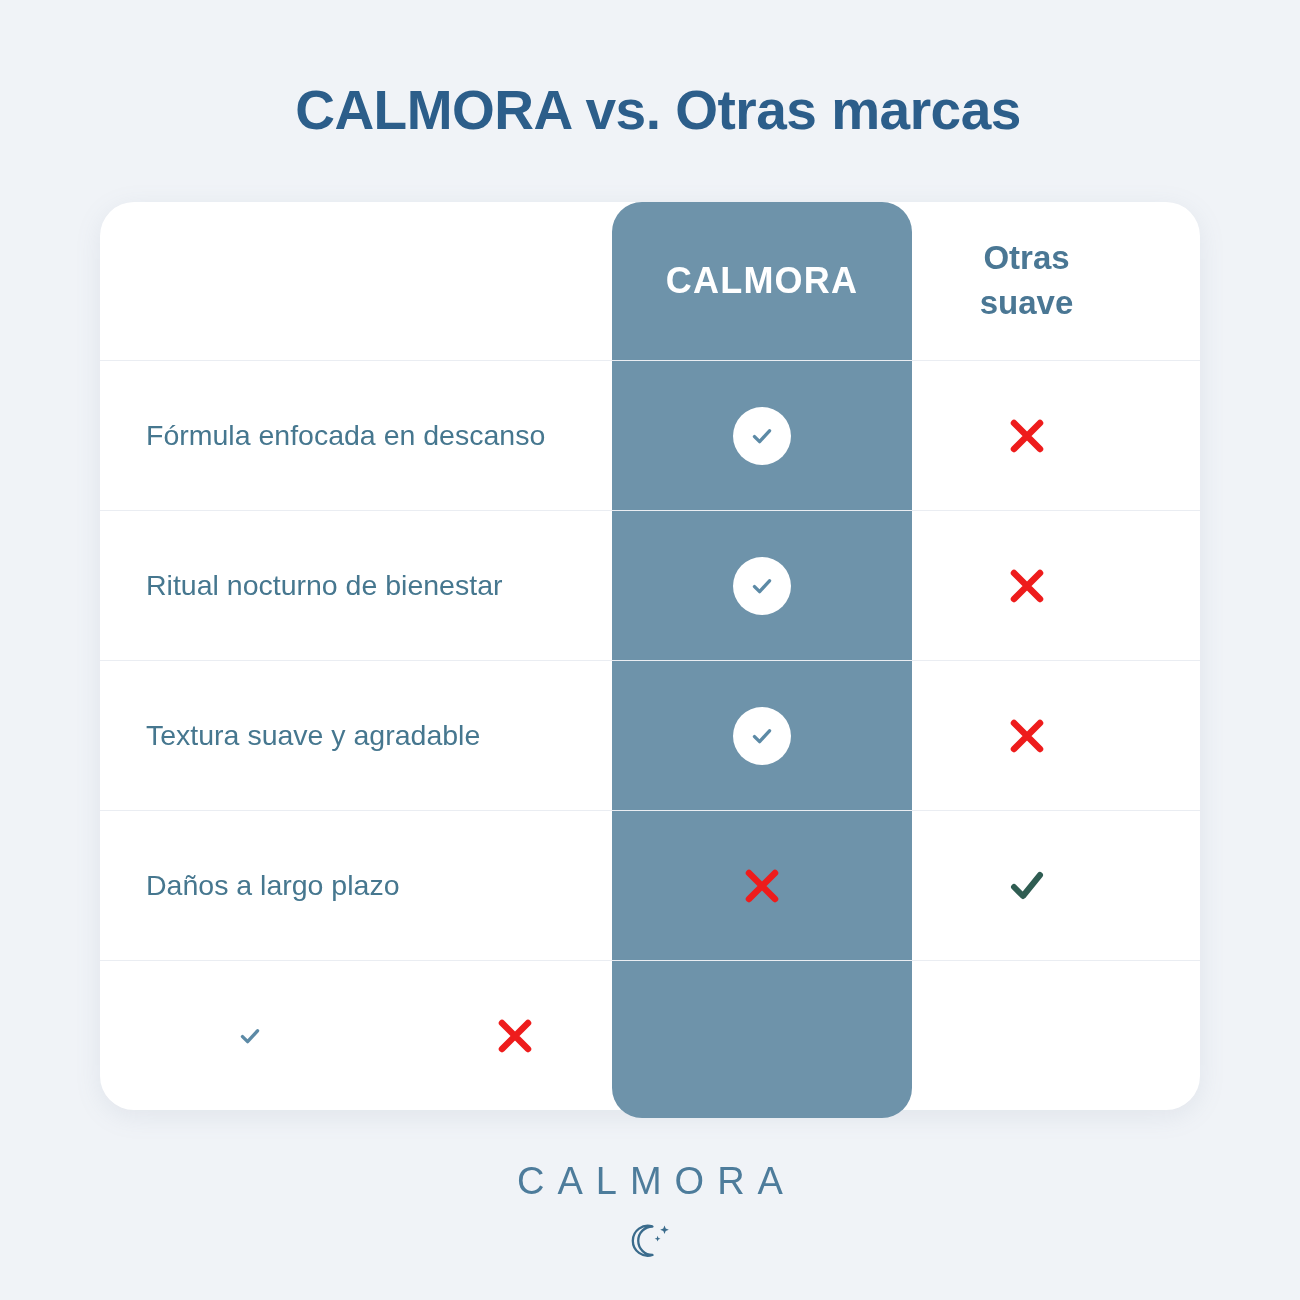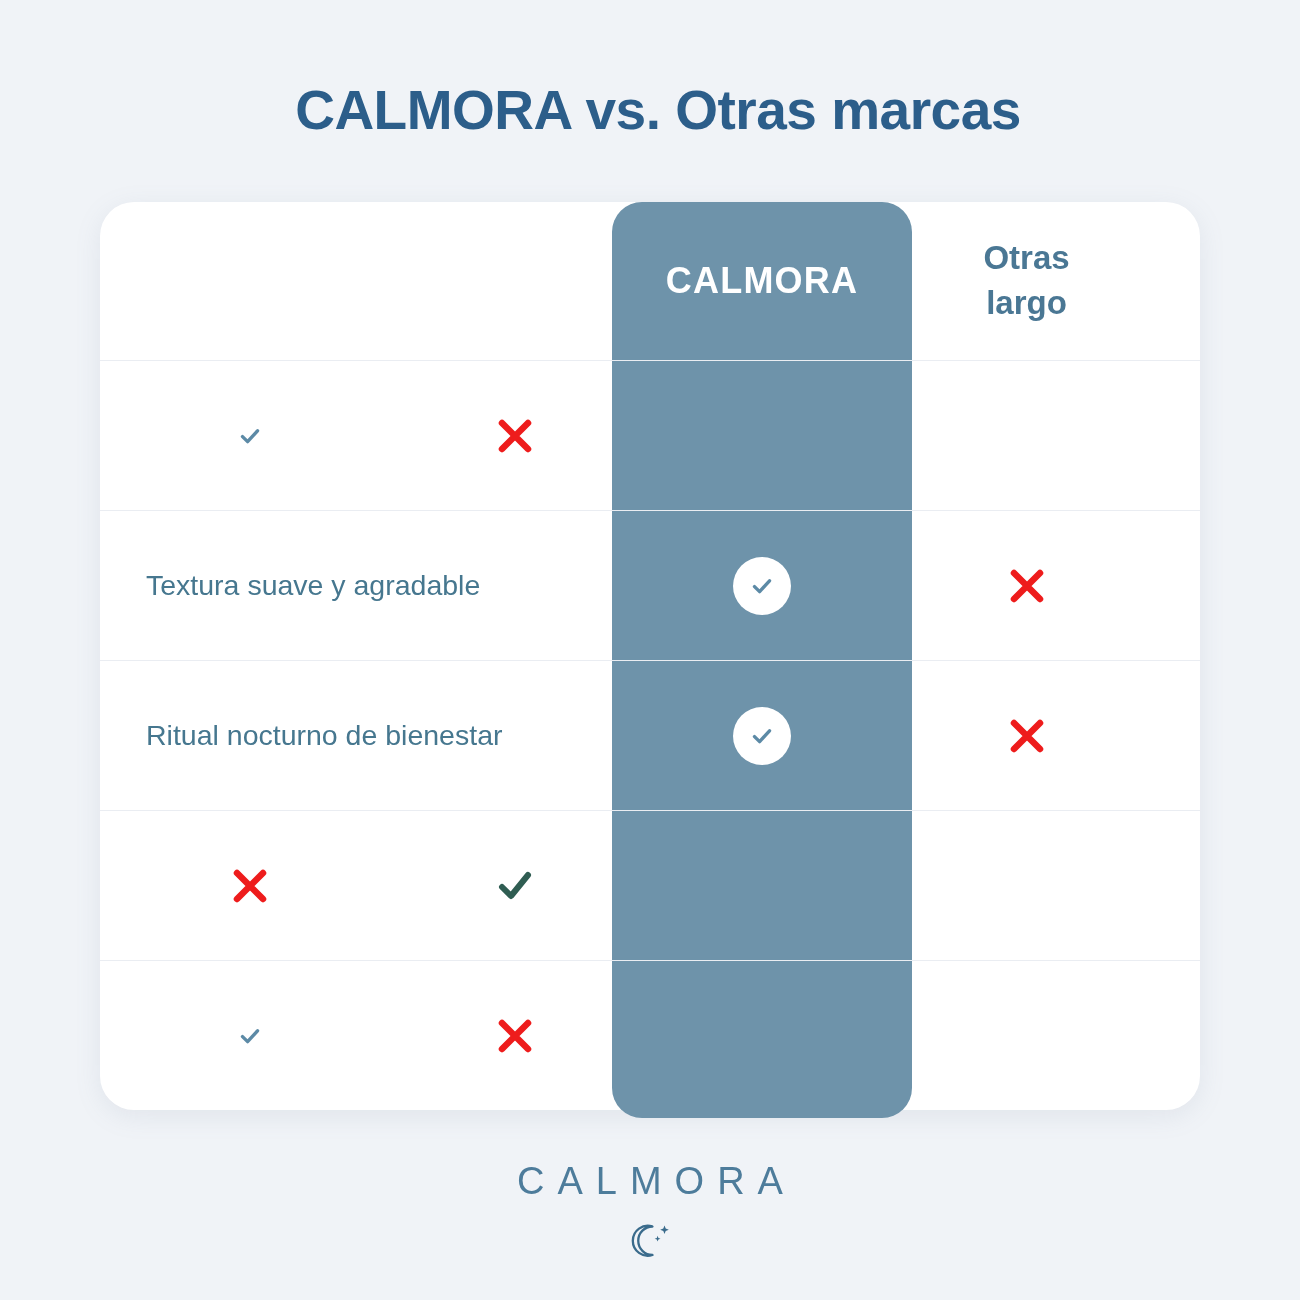--- a/index.html
+++ b/index.html
@@ -180,26 +180,45 @@
   <div class="table">
 
     <div class="row header-row">
       <div class="cell-label"></div>
       <div class="cell-calmora">
         <span class="head-calmora">CALMORA</span>
       </div>
       <div class="cell-other">
         <span class="head-other">
           <span>Otras</span><br>
-          <span>largo</span>
-        </span>
-      </div>
-    </div>
-
-    <div class="row body-row">
+          <span>suave</span>
+        </span>
+      </div>
+    </div>
+
+    <div class="row body-row">
+      <div class="cell-label">Fórmula enfocada en descanso</div>
+      <div class="cell-calmora">
+        <span class="check-circle">
+          <svg class="mark-svg" width="34" height="34" viewBox="0 0 34 34">
+            <path d="M9.5 17.6 L14.6 22.6 L24.5 11.8" fill="none" stroke="#5C8AA6" stroke-width="3.4" stroke-linecap="round" stroke-linejoin="round"></path>
+          </svg>
+        </span>
+      </div>
+      <div class="cell-other">
+        <span>
+          <svg class="mark-svg" width="50" height="50" viewBox="0 0 50 50">
+            <path d="M12 12 L38 38 M38 12 L12 38" fill="none" stroke="#EE1C1C" stroke-width="6.5" stroke-linecap="round"></path>
+          </svg>
+        </span>
+      </div>
+    </div>
+
+    <div class="row body-row">
+      <div class="cell-label">Ritual nocturno de bienestar</div>
       <div class="cell-calmora">
         <span class="check-circle">
           <svg class="mark-svg" width="34" height="34" viewBox="0 0 34 34">
             <path d="M9.5 17.6 L14.6 22.6 L24.5 11.8" fill="none" stroke="#5C8AA6" stroke-width="3.4" stroke-linecap="round" stroke-linejoin="round"></path>
           </svg>
         </span>
       </div>
       <div class="cell-other">
         <span>
           <svg class="mark-svg" width="50" height="50" viewBox="0 0 50 50">
@@ -221,38 +240,21 @@
       <div class="cell-other">
         <span>
           <svg class="mark-svg" width="50" height="50" viewBox="0 0 50 50">
             <path d="M12 12 L38 38 M38 12 L12 38" fill="none" stroke="#EE1C1C" stroke-width="6.5" stroke-linecap="round"></path>
           </svg>
         </span>
       </div>
     </div>
 
     <div class="row body-row">
-      <div class="cell-label">Ritual nocturno de bienestar</div>
-      <div class="cell-calmora">
-        <span class="check-circle">
-          <svg class="mark-svg" width="34" height="34" viewBox="0 0 34 34">
-            <path d="M9.5 17.6 L14.6 22.6 L24.5 11.8" fill="none" stroke="#5C8AA6" stroke-width="3.4" stroke-linecap="round" stroke-linejoin="round"></path>
-          </svg>
-        </span>
-      </div>
-      <div class="cell-other">
-        <span>
-          <svg class="mark-svg" width="50" height="50" viewBox="0 0 50 50">
-            <path d="M12 12 L38 38 M38 12 L12 38" fill="none" stroke="#EE1C1C" stroke-width="6.5" stroke-linecap="round"></path>
-          </svg>
-        </span>
-      </div>
-    </div>
-
-    <div class="row body-row">
+      <div class="cell-label">Daños a largo plazo</div>
       <div class="cell-calmora">
         <span>
           <svg class="mark-svg" width="50" height="50" viewBox="0 0 50 50">
             <path d="M12 12 L38 38 M38 12 L12 38" fill="none" stroke="#EE1C1C" stroke-width="6.5" stroke-linecap="round"></path>
           </svg>
         </span>
       </div>
       <div class="cell-other">
         <span>
           <svg class="mark-svg" width="52" height="52" viewBox="0 0 52 52">

